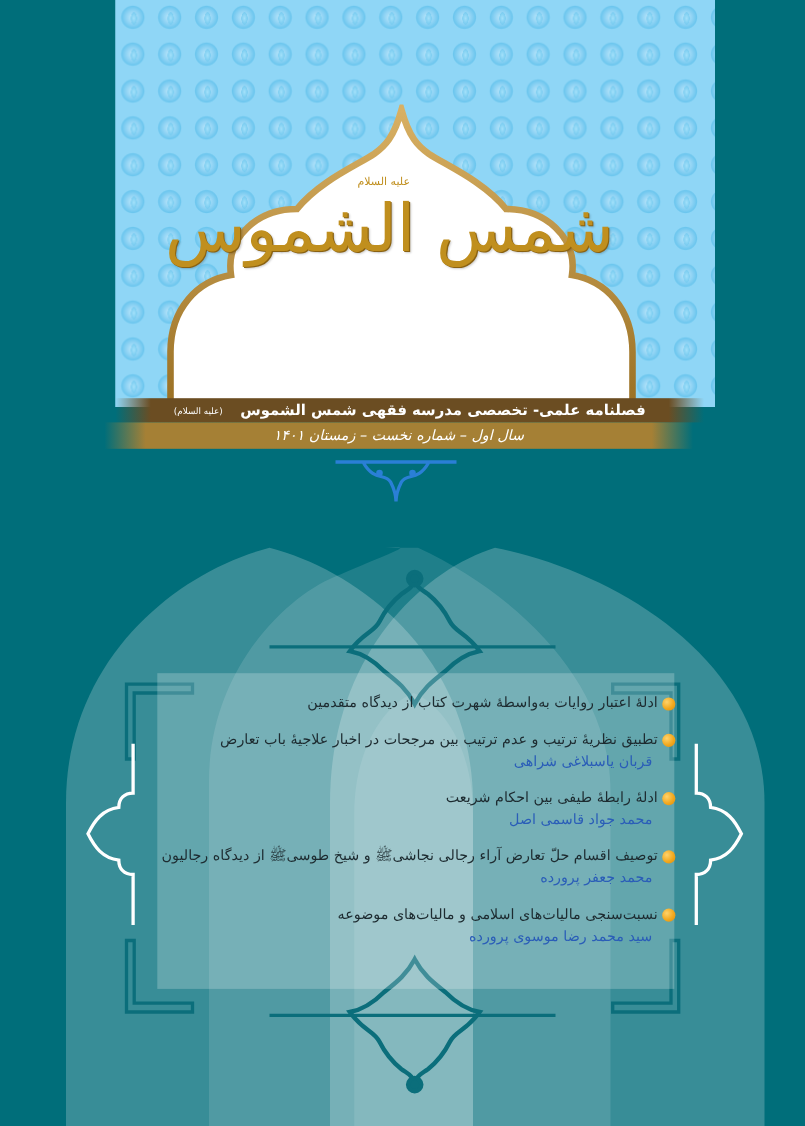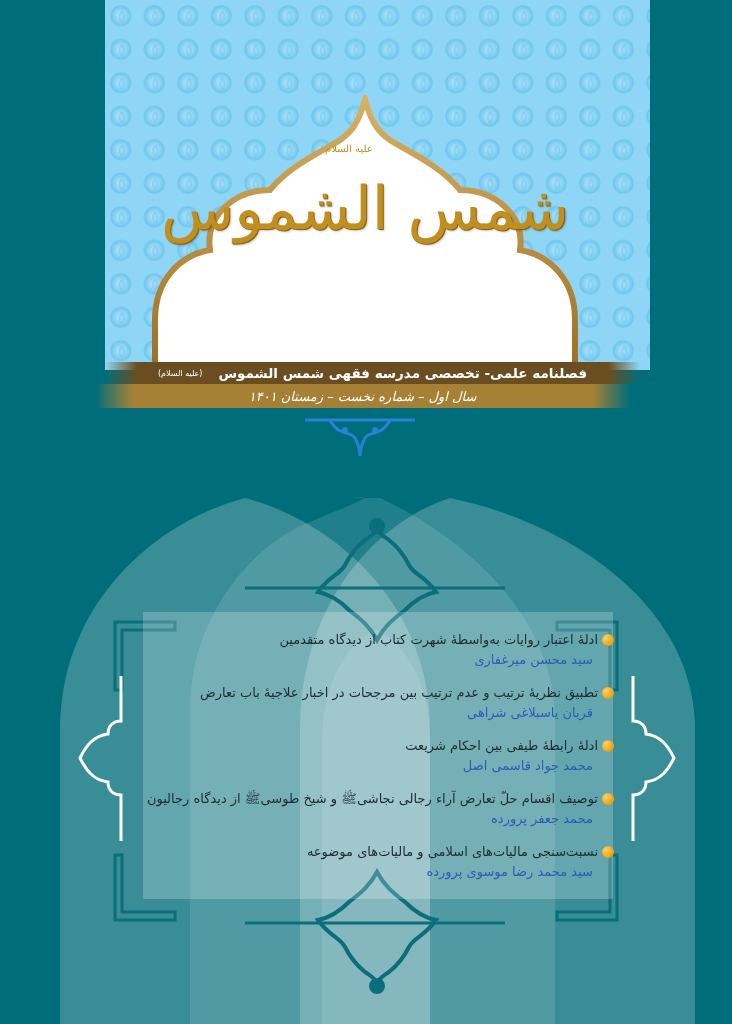--- a/index.html
+++ b/index.html
@@ -27,27 +27,27 @@
       radial-gradient(ellipse 3px 6px at 50% 50%, #9ee0fa 0, #72c9ef 90%, transparent 100%);
     background-size: 33.5px 33.5px;
     background-position: 0 0;
     opacity: .8;
   }
   .logo-frame {
     position: absolute; left: 150px; top: 95px; width: 430px; height: 280px;
   }
   .logo-frame svg { position: absolute; inset: 0; }
   .calli {
-    position: absolute; left: 0; right: 0; top: 80px; text-align: center;
+    position: absolute; left: 0; right: 0; top: 80px; text-align: left;
     color: #c08f1e; font-family: "DejaVu Serif", serif; font-size: 60px; line-height: 1.1;
     text-shadow: 1px 1px 0 #8a6212, 2px 2px 2px rgba(0,0,0,.2);
     direction: rtl;
   }
   .calli-sub {
-    position: absolute; left: 175px; top: 48px; font-size: 10px; color: #c08f1e;
+    position: absolute; left: 175px; top: 64px; font-size: 10px; color: #c08f1e;
     font-family: "DejaVu Serif", serif; direction: rtl;
   }
   .banner {
     position: absolute; left: 95px; top: 360px; width: 545px; height: 50px;
   }
   .banner .top {
     position: absolute; left: 10px; right: 0; top: 2px; height: 22px;
     background: linear-gradient(90deg, rgba(109,79,35,0) 0, #6b4d22 6%, #6b4d22 94%, rgba(109,79,35,0) 100%);
     display: flex; justify-content: center; align-items: center;
     color: #fff; font-weight: bold; font-size: 13.5px; direction: rtl;
@@ -149,21 +149,20 @@
 <svg class="side-orn" style="left:628px" viewBox="0 0 50 165">
   <path d="M 5 0 L 5 45 C 13 45 18 50 18 58 C 33 60 40 70 46 82 C 40 94 33 104 18 106 C 18 114 13 119 5 119 L 5 165" fill="none" stroke="#ffffff" stroke-width="3"></path>
 </svg>
 
 <div class="toc">
   <div class="toc-item">
     <div class="toc-title">
         <span class="bullet"></span>
         <span>ادلهٔ اعتبار روایات به‌واسطهٔ شهرت کتاب از دیدگاه متقدمین</span>
       </div>
-    <div class="toc-author">سید محسن میرغفاری</div>
   </div>
   <div class="toc-item">
     <div class="toc-title">
         <span class="bullet"></span>
         <span>تطبیق نظریهٔ ترتیب و عدم ترتیب بین مرجحات در اخبار علاجیهٔ باب تعارض</span>
       </div>
     <div class="toc-author">قربان یاسبلاغی شراهی</div>
   </div>
   <div class="toc-item">
     <div class="toc-title">

